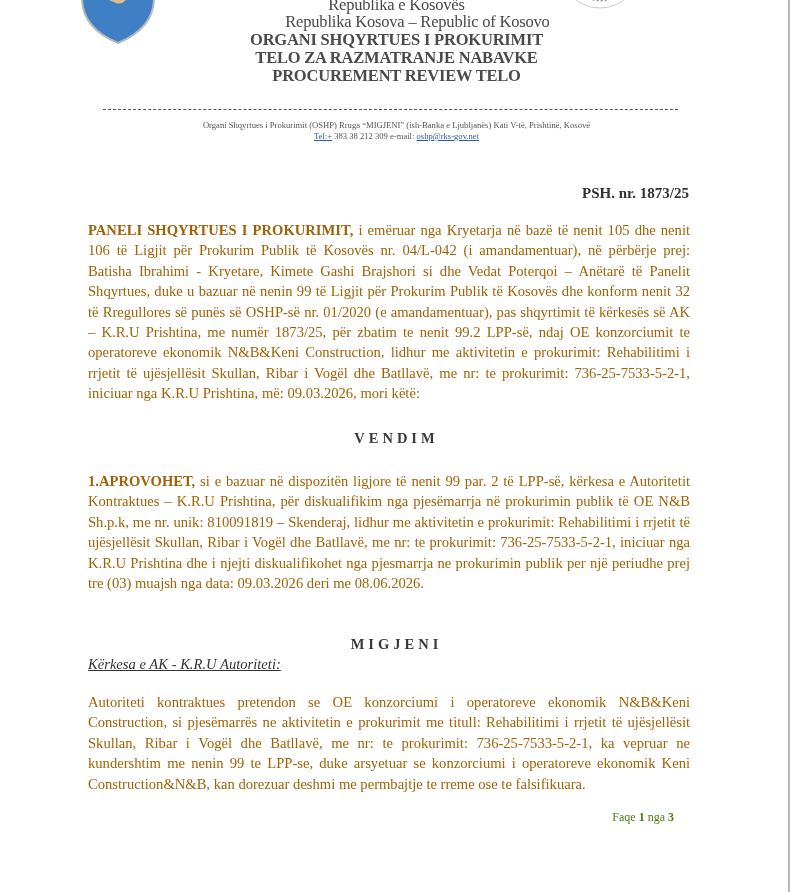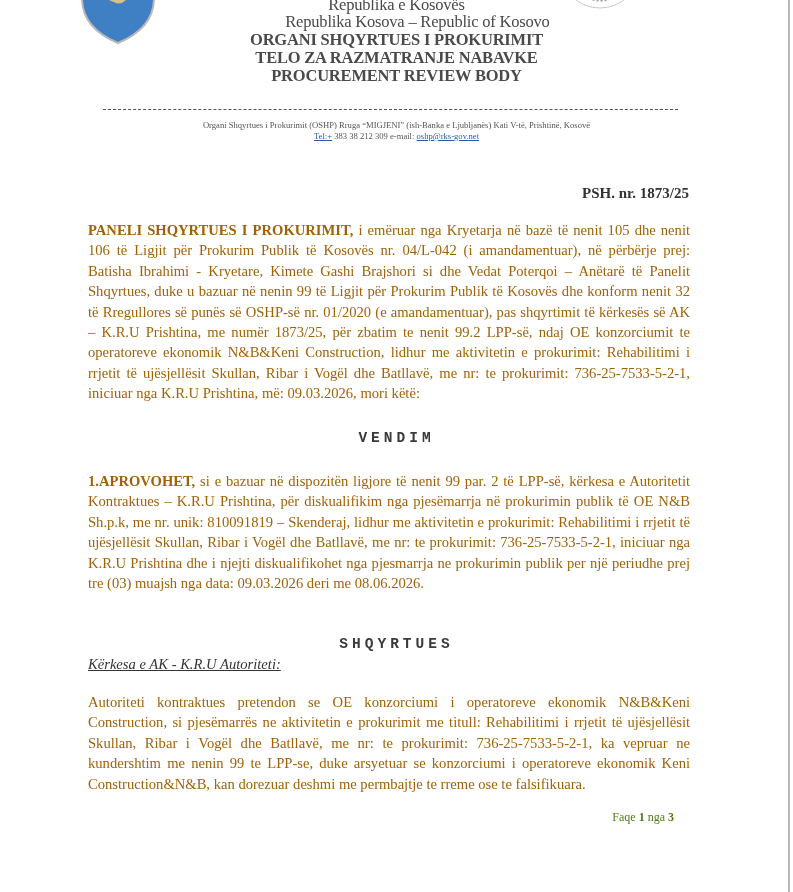--- a/index.html
+++ b/index.html
@@ -12,21 +12,21 @@
   .crest { position: absolute; left: 80px; top: -30px; width: 76px; height: 74px; }
   .seal { position: absolute; left: 555px; top: -40px; width: 90px; height: 52px; }
   .hdr { position: absolute; left: 0; width: 793px; text-align: center; color: #4a4a4a; font-size: 16.5px; line-height: 18px; letter-spacing: -0.2px; }
   .hdr.caps { font-weight: bold; }
   .dash { position: absolute; left: 103px; top: 109px; width: 575px; border-top: 1px dashed #555; }
   .addr { position: absolute; left: 0; width: 793px; text-align: center; font-size: 8.6px; color: #555; line-height: 11px; }
   .addr a { color: #2b5aa8; text-decoration: underline; }
   .ref { position: absolute; right: 104px; top: 185px; font-size: 15px; font-weight: bold; color: #333; }
   .para { position: absolute; left: 88px; width: 602px; font-size: 14.6px; line-height: 20.4px; text-align: justify; color: #a16207; }
   .para b { font-weight: bold; }
-  .section { position: absolute; left: 0; width: 793px; text-align: center; font-size: 14.5px; font-weight: bold; letter-spacing: 4px; color: #3a3a3a; font-family: Liberation Mono, monospace; }
+  .section { position: absolute; left: 0; width: 793px; text-align: center; font-size: 14.5px; font-weight: bold; letter-spacing: 4px; color: #3a3a3a; }
   .subhead { position: absolute; left: 88px; font-size: 14.6px; font-style: italic; text-decoration: underline; color: #333; }
   .footer { position: absolute; right: 119px; top: 810px; font-size: 12px; color: #4d7c0f; }
   .footer b { font-weight: bold; }
 </style>
 </head>
 <body>
 
 <div class="edge"></div>
 
 <svg class="crest" viewBox="0 0 76 74">
@@ -37,41 +37,41 @@
 <svg class="seal" viewBox="0 0 90 52">
   <circle cx="45" cy="8" r="40" fill="none" stroke="#c9c9c9" stroke-width="1"></circle>
   <path d="M20 30 Q45 50 70 30" fill="none" stroke="#9a9a9a" stroke-width="3" stroke-dasharray="2 2"></path>
   <rect x="36" y="2" width="18" height="12" rx="3" fill="#9aa9bf"></rect>
 </svg>
 
 <div class="hdr" style="top:-4px;">Republika e Kosovës</div>
 <div class="hdr" style="top:13px;padding-left:21px;">Republika Kosova – Republic of Kosovo</div>
 <div class="hdr caps" style="top:31px;">ORGANI SHQYRTUES I PROKURIMIT</div>
 <div class="hdr caps" style="top:49px;">TELO ZA RAZMATRANJE NABAVKE</div>
-<div class="hdr caps" style="top:67px;">PROCUREMENT REVIEW BODY</div>
+<div class="hdr caps" style="top:67px;">PROCUREMENT REVIEW TELO</div>
 
 <div class="dash"></div>
 
 <div class="addr" style="top:120px;">Organi Shqyrtues i Prokurimit (OSHP) Rruga “MIGJENI” (ish-Banka e Ljubljanës) Kati V-të, Prishtinë, Kosovë</div>
 <div class="addr" style="top:131px;">
   <a>Tel:+</a><span> 383 38 212 309 e-mail: </span><a>oshp@rks-gov.net</a>
 </div>
 
 <div class="ref">PSH. nr. 1873/25</div>
 
 <div class="para" style="top:220px;">
   <b>PANELI SHQYRTUES I PROKURIMIT,</b><span> i emëruar nga Kryetarja në bazë të nenit 105 dhe nenit 106 të Ligjit për Prokurim Publik të Kosovës nr. 04/L-042 (i amandamentuar), në përbërje prej: Batisha Ibrahimi - Kryetare, Kimete Gashi Brajshori si dhe Vedat Poterqoi – Anëtarë të Panelit Shqyrtues, duke u bazuar në nenin 99 të Ligjit për Prokurim Publik të Kosovës dhe konform nenit 32 të Rregullores së punës së OSHP-së nr. 01/2020 (e amandamentuar), pas shqyrtimit të kërkesës së AK – K.R.U Prishtina, me numër 1873/25, për zbatim te nenit 99.2 LPP-së, ndaj OE konzorciumit te operatoreve ekonomik N&amp;B&amp;Keni Construction, lidhur me aktivitetin e prokurimit: Rehabilitimi i rrjetit të ujësjellësit Skullan, Ribar i Vogël dhe Batllavë, me nr: te prokurimit: 736-25-7533-5-2-1, iniciuar nga K.R.U Prishtina, më: 09.03.2026, mori këtë:</span>
 </div>
 
 <div class="section" style="top:430px;">VENDIM</div>
 
 <div class="para" style="top:471px;">
   <b>1.APROVOHET,</b><span> si e bazuar në dispozitën ligjore të nenit 99 par. 2 të LPP-së, kërkesa e Autoritetit Kontraktues – K.R.U Prishtina, për diskualifikim nga pjesëmarrja në prokurimin publik të OE N&amp;B Sh.p.k, me nr. unik: 810091819 – Skenderaj, lidhur me aktivitetin e prokurimit: Rehabilitimi i rrjetit të ujësjellësit Skullan, Ribar i Vogël dhe Batllavë, me nr: te prokurimit: 736-25-7533-5-2-1, iniciuar nga K.R.U Prishtina dhe i njejti diskualifikohet nga pjesmarrja ne prokurimin publik per një periudhe prej  tre (03) muajsh  nga data: 09.03.2026 deri me 08.06.2026.</span>
 </div>
 
-<div class="section" style="top:636px;">SHQYRTUES</div>
+<div class="section" style="top:636px;">MIGJENI</div>
 <div class="subhead" style="top:656px;">Kërkesa e AK - K.R.U Autoriteti:</div>
 
 <div class="para" style="top:692px;">Autoriteti kontraktues pretendon se OE konzorciumi i operatoreve ekonomik N&amp;B&amp;Keni Construction, si pjesëmarrës ne aktivitetin e prokurimit me titull: Rehabilitimi i rrjetit të ujësjellësit Skullan, Ribar i Vogël dhe Batllavë, me nr: te prokurimit: 736-25-7533-5-2-1, ka vepruar ne kundershtim me nenin 99 te LPP-se, duke arsyetuar se konzorciumi i operatoreve ekonomik Keni Construction&amp;N&amp;B, kan dorezuar deshmi me permbajtje te rreme ose te falsifikuara.</div>
 
 <div class="footer">
   <span>Faqe </span><b>1</b><span> nga </span><b>3</b>
 </div>
 
 </body></html>

